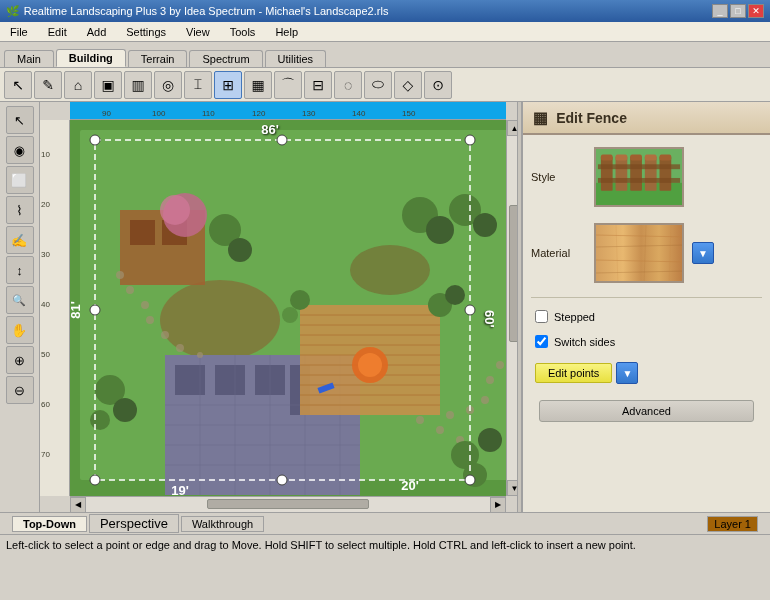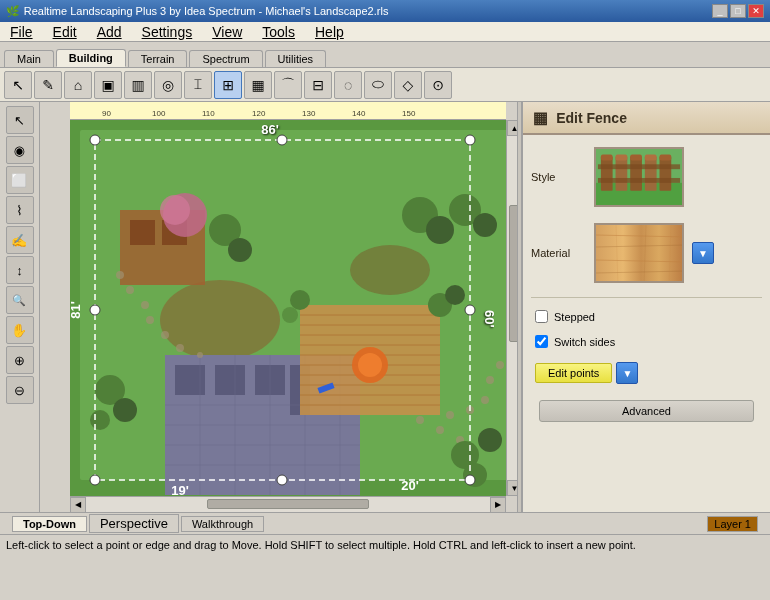--- a/index.html
+++ b/index.html
@@ -34,22 +34,21 @@
       border-bottom: 1px solid #a0a0a0;
       padding: 2px 4px;
       display: flex;
       gap: 8px;
       height: 20px;
       align-items: center;
     }
     .menu-item {
       padding: 1px 6px;
       cursor: pointer;
-      font-size: 14px;
-      text-decoration: underline;
+      font-size: 11px;
     }
 
     
     #tabbar {
       background: #d4d0c8;
       display: flex;
       align-items: flex-end;
       padding: 2px 4px 0;
       height: 26px;
       border-bottom: 1px solid #a0a0a0;
@@ -444,30 +443,39 @@
     <div class="left-tool">✍</div>
     <div class="left-tool">↕</div>
     <div class="left-tool" style="font-size:11px;">🔍</div>
     <div class="left-tool">✋</div>
     <div class="left-tool">⊕</div>
     <div class="left-tool">⊖</div>
   </div>
 
   <div id="canvas-area" style="position:relative; flex:1; overflow:hidden; background:#d4d0c8;">
 
-    <div id="ruler-top" style="position:absolute;top:0;left:30px;right:16px;height:18px;background:#fef9c3;border-bottom:1px solid #a0a0a0;overflow:hidden;">
+    <div id="ruler-top" style="position:absolute;top:0;left:30px;right:16px;height:18px;background:#0ea5e9;border-bottom:1px solid #a0a0a0;overflow:hidden;">
       <span class="ruler-mark" style="left:32px;">90</span>
       <span class="ruler-mark" style="left:82px;">100</span>
       <span class="ruler-mark" style="left:132px;">110</span>
       <span class="ruler-mark" style="left:182px;">120</span>
       <span class="ruler-mark" style="left:232px;">130</span>
       <span class="ruler-mark" style="left:282px;">140</span>
       <span class="ruler-mark" style="left:332px;">150</span>
     </div>
 
+    <div id="ruler-left" style="position:absolute;top:18px;left:0;width:30px;bottom:16px;background:#e8e4d8;border-right:1px solid #a0a0a0;overflow:hidden;">
+      <span class="ruler-mark-v" style="top:30px;">10</span>
+      <span class="ruler-mark-v" style="top:80px;">20</span>
+      <span class="ruler-mark-v" style="top:130px;">30</span>
+      <span class="ruler-mark-v" style="top:180px;">40</span>
+      <span class="ruler-mark-v" style="top:230px;">50</span>
+      <span class="ruler-mark-v" style="top:280px;">60</span>
+      <span class="ruler-mark-v" style="top:330px;">70</span>
+    </div>
 
     <svg id="garden-svg" style="position:absolute;top:18px;left:30px;right:16px;bottom:16px;width:calc(100% - 46px);height:calc(100% - 34px);">
 
       <rect x="0" y="0" width="100%" height="100%" fill="#5a9840"></rect>
 
       <rect x="10" y="10" width="430" height="350" fill="#6aaa50" rx="2"></rect>
 
       <ellipse cx="150" cy="200" rx="60" ry="40" fill="#8a6030" opacity="0.6"></ellipse>
       <ellipse cx="320" cy="150" rx="40" ry="25" fill="#7a5828" opacity="0.5"></ellipse>
 

